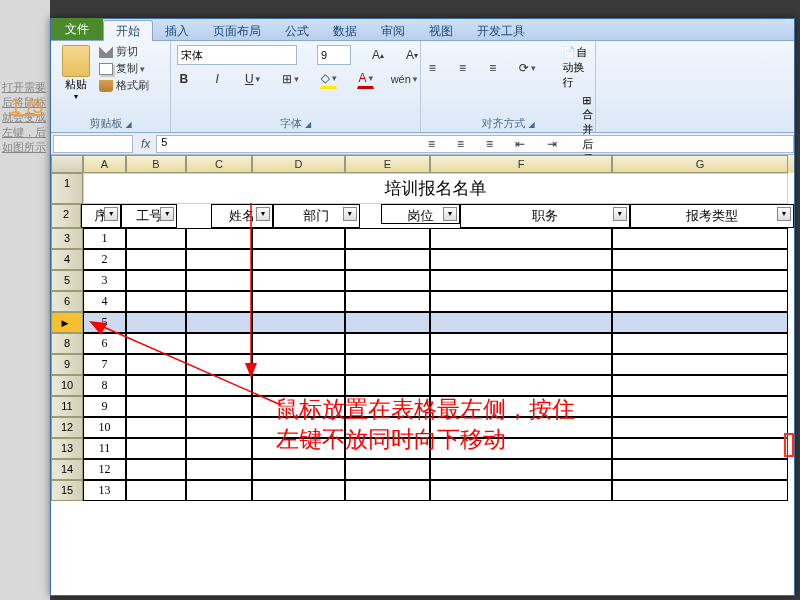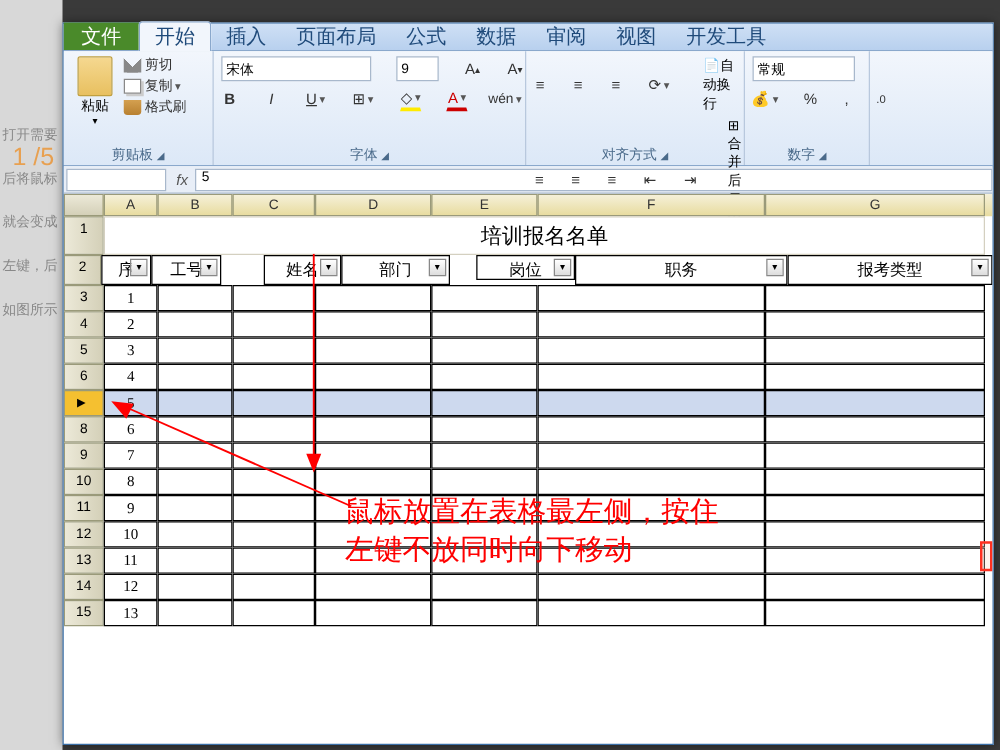--- a/index.html
+++ b/index.html
@@ -1,21 +1,21 @@
 <!DOCTYPE html>
 <html><head>
 <meta charset="utf-8">
 <style>
 * { margin: 0; padding: 0; box-sizing: border-box; }
 body { font-family: "Microsoft YaHei", SimSun, sans-serif; background: #3a3a3a; width: 800px; height: 600px; overflow: hidden; position: relative; }
 .left-bg { position: absolute; left: 0; top: 0; width: 50px; height: 600px; background: #d8d8d8; color: #888; font-size: 11px; padding-top: 80px; }
-.left-bg div { margin: 20px 2px; }
+.left-bg div { margin: 0 2px; text-decoration: underline; }
 .page-num { position: absolute; left: 8px; top: 95px; font-size: 20px; color: #e8a050; }
 .app-window { position: absolute; left: 50px; top: 18px; width: 745px; height: 578px; background: #fff; border: 1px solid #3a6ea5; box-shadow: 0 0 8px rgba(0,0,0,0.5); }
-.ribbon-tabs { height: 22px; background: linear-gradient(#cfe0f5, #b8d0ee); display: flex; align-items: flex-end; font-size: 16px; border-bottom: 1px solid #8aa8cc; }
+.ribbon-tabs { height: 22px; background: linear-gradient(#cfe0f5, #b8d0ee); display: flex; align-items: flex-end; font-size: 12px; border-bottom: 1px solid #8aa8cc; }
 .file-tab { background: #4a8a2a; color: #fff; padding: 3px 14px; height: 22px; display: flex; align-items: center; }
 .tab { padding: 3px 12px; color: #1f4a7a; cursor: pointer; }
 .tab.active { background: #f2f6fc; border: 1px solid #8aa8cc; border-bottom: none; border-radius: 3px 3px 0 0; }
 .ribbon { height: 92px; background: linear-gradient(#f2f6fc, #dce8f7); border-bottom: 1px solid #8aa8cc; display: flex; font-size: 11px; }
 .group { border-right: 1px solid #b8c8dd; padding: 2px 6px; display: flex; flex-direction: column; position: relative; }
 .group-label { position: absolute; bottom: 1px; left: 0; right: 0; text-align: center; color: #4a6a8a; font-size: 11px; }
 .group-label::after { content: "◢"; font-size: 8px; margin-left: 3px; color: #4a6a8a; }
 .clipboard-group { width: 120px; }
 .paste-btn { display: flex; flex-direction: column; align-items: center; width: 38px; float: left; }
 .paste-icon { width: 28px; height: 32px; background: linear-gradient(#f5d890, #e8c060); border: 1px solid #c0a040; border-radius: 2px; margin-top: 2px; }
@@ -140,32 +140,20 @@
         <span class="btn-sm">≡</span>
         <span class="btn-sm">≡</span>
         <span class="btn-sm">≡</span>
         <span class="btn-sm">⇤</span>
         <span class="btn-sm">⇥</span>
         <span class="dropdown-arrow" style="margin-left:4px;font-size:11px">⊞<span>合并后居中</span></span>
       </div>
       <div class="group-label">对齐方式</div>
     </div>
 
-    <div class="group num-group">
-      <div class="font-row">
-        <input class="font-sel" style="width: 82px;" value="常规">
-      </div>
-      <div class="font-row">
-        <span class="btn-sm dropdown-arrow">💰</span>
-        <span class="btn-sm">%</span>
-        <span class="btn-sm">,</span>
-        <span class="btn-sm" style="font-size:9px">.0</span>
-      </div>
-      <div class="group-label">数字</div>
-    </div>
   </div>
 
   <div class="formula-bar">
     <input class="name-box" value="" style="">
     <span class="fx-label">fx</span>
     <div class="formula-input">5</div>
   </div>
 
   <div class="sheet">
     <div class="col-headers" id="col-headers">

